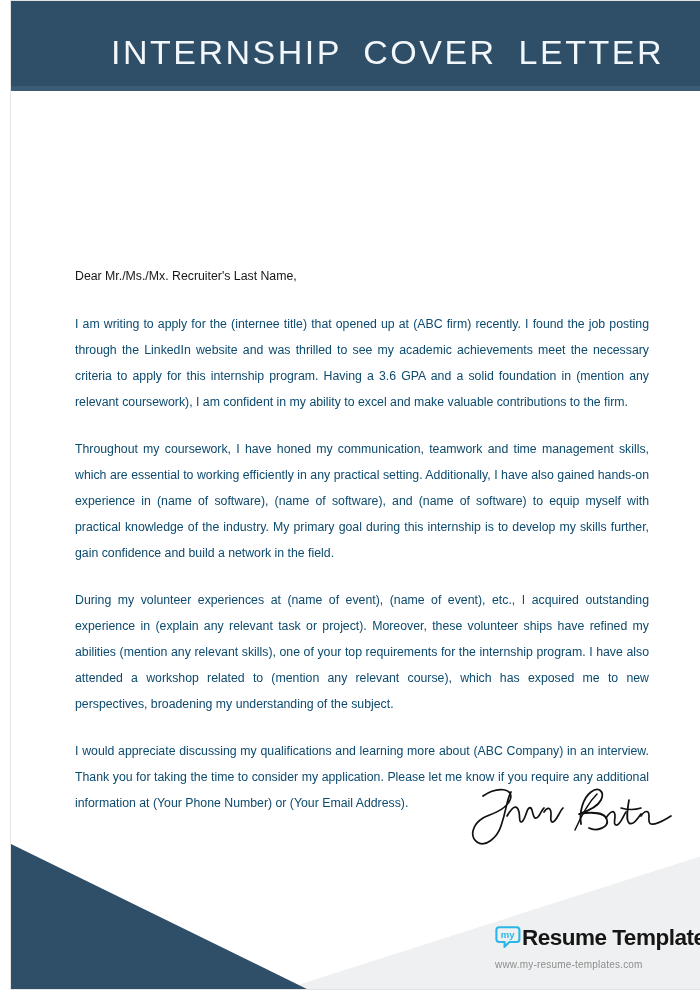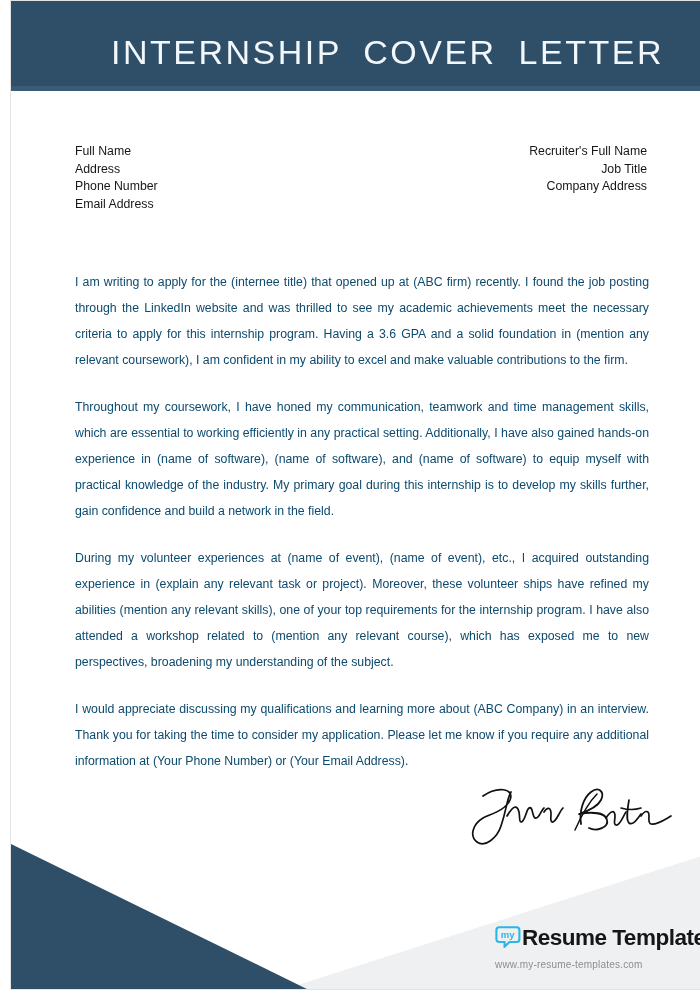--- a/index.html
+++ b/index.html
@@ -156,38 +156,23 @@
 </style>
 </head>
 <body>
 
 <div id="page">
 
   <div class="header-bar">
     <div class="header-title">INTERNSHIP COVER LETTER</div>
   </div>
 
-  <div class="addr-row">
-
-    <div class="addr-block left">
-      <span class="addr-line">Full Name</span>
-      <span class="addr-line">Address</span>
-      <span class="addr-line">Phone Number</span>
-      <span class="addr-line">Email Address</span>
-    </div>
-
-    <div class="addr-block right">
-      <span class="addr-line">Recruiter's Full Name</span>
-      <span class="addr-line">Job Title</span>
-      <span class="addr-line">Company Address</span>
-    </div>
-
-  </div>
 
   <div class="letter">
+    <p class="salutation">Dear Mr./Ms./Mx. Recruiter's Last Name,</p>
     <p class="para">I am writing to apply for the (internee title) that opened up at (ABC firm) recently. I found the job posting through the LinkedIn website and was thrilled to see my academic achievements meet the necessary criteria to apply for this internship program. Having a 3.6 GPA and a solid foundation in (mention any relevant coursework), I am confident in my ability to excel and make valuable contributions to the firm.</p>
     <p class="para">Throughout my coursework, I have honed my communication, teamwork and time management skills, which are essential to working efficiently in any practical setting. Additionally, I have also gained hands-on experience in (name of software), (name of software), and (name of software) to equip myself with practical knowledge of the industry. My primary goal during this internship is to develop my skills further, gain confidence and build a network in the field.</p>
     <p class="para">During my volunteer experiences at (name of event), (name of event), etc., I acquired outstanding experience in (explain any relevant task or project). Moreover, these volunteer ships have refined my abilities (mention any relevant skills), one of your top requirements for the internship program. I have also attended a workshop related to (mention any relevant course), which has exposed me to new perspectives, broadening my understanding of the subject.</p>
     <p class="para">I would appreciate discussing my qualifications and learning more about (ABC Company) in an interview. Thank you for taking the time to consider my application. Please let me know if you require any additional information at (Your Phone Number) or (Your Email Address).</p>
   </div>
 
   <div class="signature">
     <svg width="215" height="72" viewBox="0 0 215 72" fill="none" xmlns="http://www.w3.org/2000/svg">
       <g stroke="#111111" fill="none" stroke-linecap="round" stroke-linejoin="round">
         <path d="M20 12 C34 2, 52 4, 47 16 C43 26, 28 30, 20 34 C10 40, 6 52, 14 58 C22 64, 34 54, 38 42 C44 24, 44 14, 48 8" stroke-width="1.7"></path>

